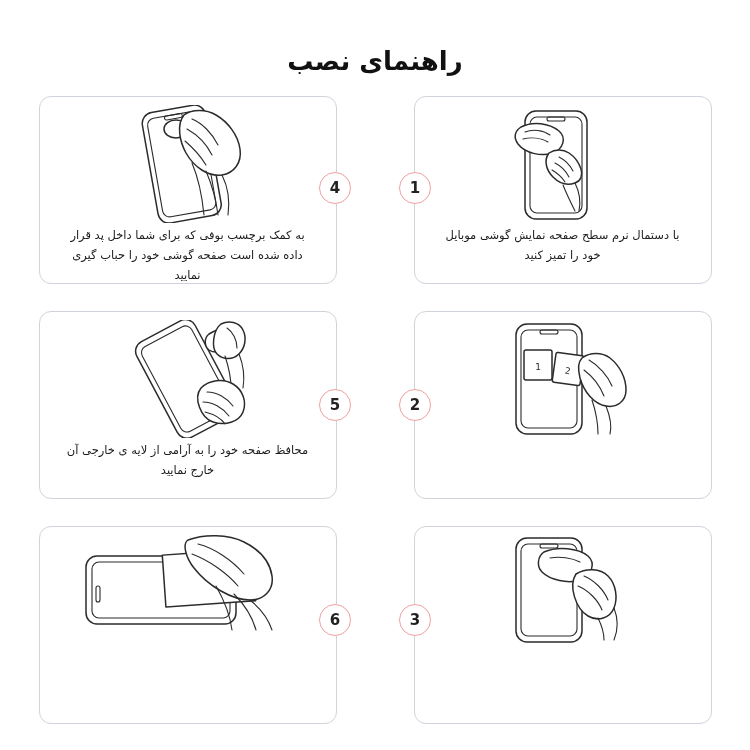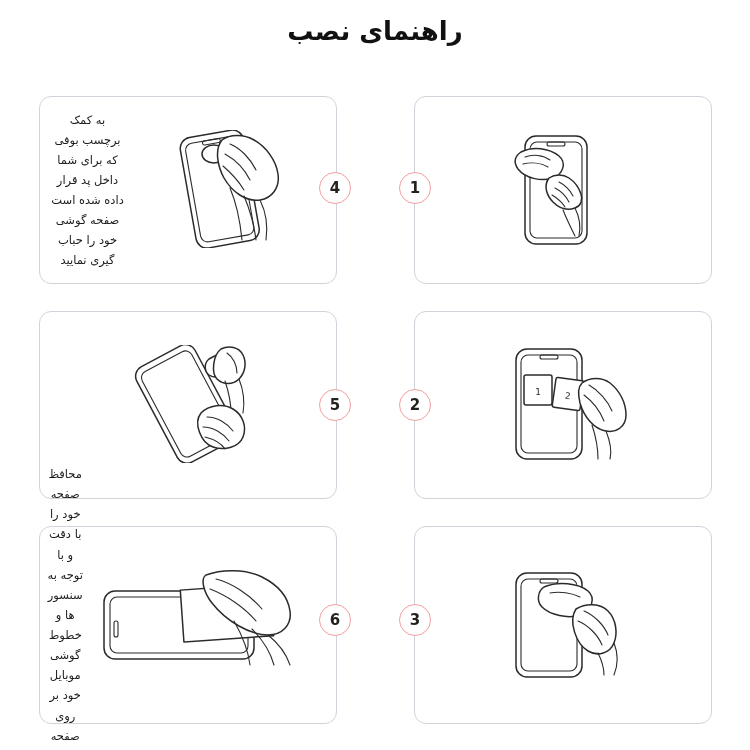--- a/index.html
+++ b/index.html
@@ -20,21 +20,21 @@
     height: 750px;
     background: #ffffff;
     box-sizing: border-box;
   }
   .title {
     text-align: center;
     font-size: 26px;
     font-weight: 700;
     color: #111111;
     letter-spacing: 0px;
-    padding-top: 16px;
+    padding-top: 46px;
     line-height: 1.2;
   }
   .grid {
     position: absolute;
     top: 96px;
     left: 0;
     width: 750px;
     display: flex;
     flex-wrap: wrap;
   }
@@ -49,21 +49,21 @@
   }
   .card {
     position: relative;
     width: 298px;
     box-sizing: border-box;
     border: 1px solid #cfd4da;
     border-radius: 12px;
     background: #ffffff;
     padding: 8px 10px 10px 10px;
     display: flex;
-    flex-direction: row;
+    flex-direction: column;
     align-items: center;
   }
   .card.tall { height: 188px; }
   .card.tall2 { height: 198px; }
 
   
   .badge {
     position: absolute;
     width: 30px;
     height: 30px;
@@ -128,20 +128,21 @@
             <path class="ln-thin" d="M60 34 C68 32 78 33 85 37"></path>
 
             <path class="ln fillw" d="M86 48 C92 44 100 44 106 48 C112 52 116 58 118 64 C120 70 118 76 112 78 C104 81 96 78 90 72 C84 66 80 56 86 48 Z"></path>
             <path class="ln-thin" d="M96 52 C102 55 107 60 110 66"></path>
             <path class="ln-thin" d="M92 58 C98 61 103 66 106 72"></path>
             <path class="ln-thin" d="M89 65 C94 68 99 72 102 77"></path>
             <path class="ln-thin" d="M112 78 C116 86 118 96 116 106"></path>
             <path class="ln-thin" d="M100 80 C104 90 108 98 112 106"></path>
           </svg>
         </div>
+        <div class="caption">با دستمال نرم سطح صفحه نمایش گوشی موبایل خود را تمیز کنید</div>
       </div>
     </div>
 
     <div class="cell">
       <div class="badge right" style="top:76px;">4</div>
       <div class="card tall">
         <div class="art">
           <svg width="200" height="118" viewBox="0 0 200 118" aria-hidden="true">
 
             <g transform="rotate(-10 100 60)">
@@ -206,20 +207,21 @@
             <path class="ln-thin" d="M144 8 C150 12 154 20 154 28"></path>
             <path class="ln-thin" d="M156 34 C160 44 162 56 160 68"></path>
             <path class="ln-thin" d="M142 36 C146 48 148 58 148 68"></path>
 
             <path class="ln fillw" d="M118 68 C126 60 140 58 150 64 C160 70 164 82 160 92 C156 102 142 106 130 102 C118 98 110 78 118 68 Z"></path>
             <path class="ln-thin" d="M124 72 C134 72 144 78 150 86"></path>
             <path class="ln-thin" d="M120 82 C130 82 140 88 146 96"></path>
             <path class="ln-thin" d="M122 92 C130 94 138 98 142 104"></path>
           </svg>
         </div>
+        <div class="caption">محافظ صفحه خود را به آرامی از لایه ی خارجی آن خارج نمایید</div>
       </div>
     </div>
 
     <div class="cell">
       <div class="badge left" style="top:78px;">3</div>
       <div class="card tall2">
         <div class="art small">
           <svg width="210" height="110" viewBox="0 0 210 110" aria-hidden="true">
 
             <rect class="ln fillw" x="58" y="4" width="66" height="104" rx="11"></rect>
@@ -252,18 +254,17 @@
             <path class="ln fillw" d="M96 18 L186 18 L186 70 L96 70 Z" transform="rotate(-4 140 44)"></path>
 
             <path class="ln fillw" d="M120 6 C136 0 160 0 176 8 C192 16 202 28 204 42 C206 56 196 66 182 66 C164 66 140 52 126 34 C118 24 114 10 120 6 Z"></path>
             <path class="ln-thin" d="M130 10 C146 14 164 26 176 40"></path>
             <path class="ln-thin" d="M124 20 C140 26 158 38 170 52"></path>
             <path class="ln-thin" d="M182 66 C192 74 200 84 204 96"></path>
             <path class="ln-thin" d="M166 60 C176 70 184 82 188 96"></path>
             <path class="ln-thin" d="M148 52 C156 66 162 80 164 96"></path>
           </svg>
         </div>
-        <div class="caption">محافظ صفحه خود را با دقت و با توجه به سنسور ها و خطوط گوشی موبایل خود بر روی صفحه نمایش بچسبانید</div>
       </div>
     </div>
 
   </div>
 </div>
 
 </body></html>

